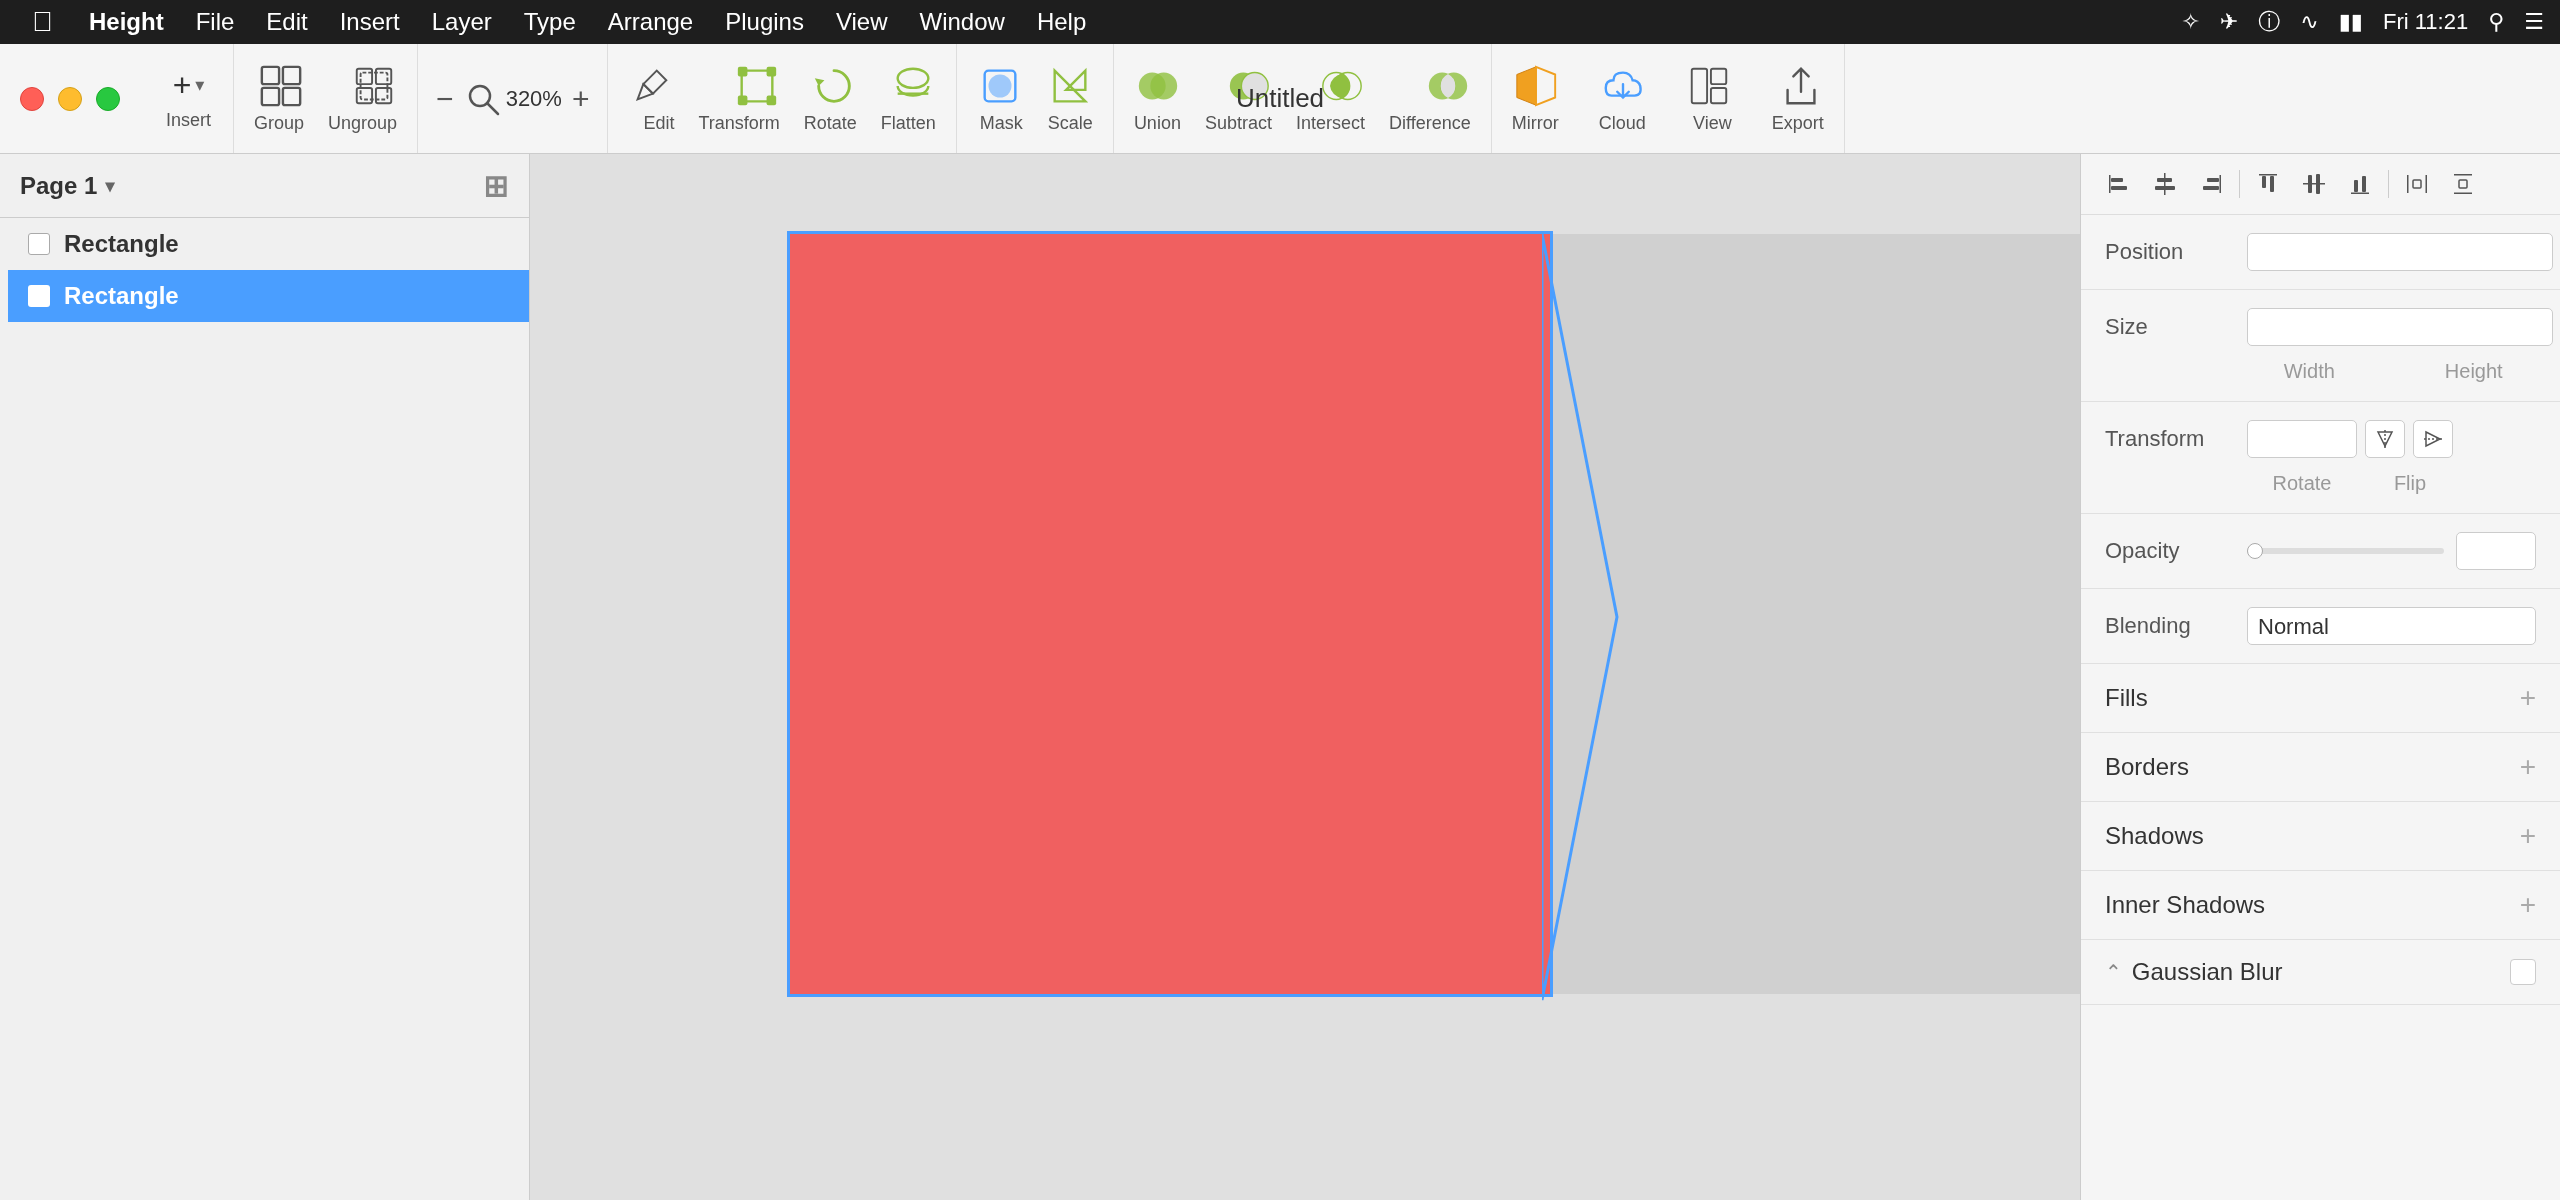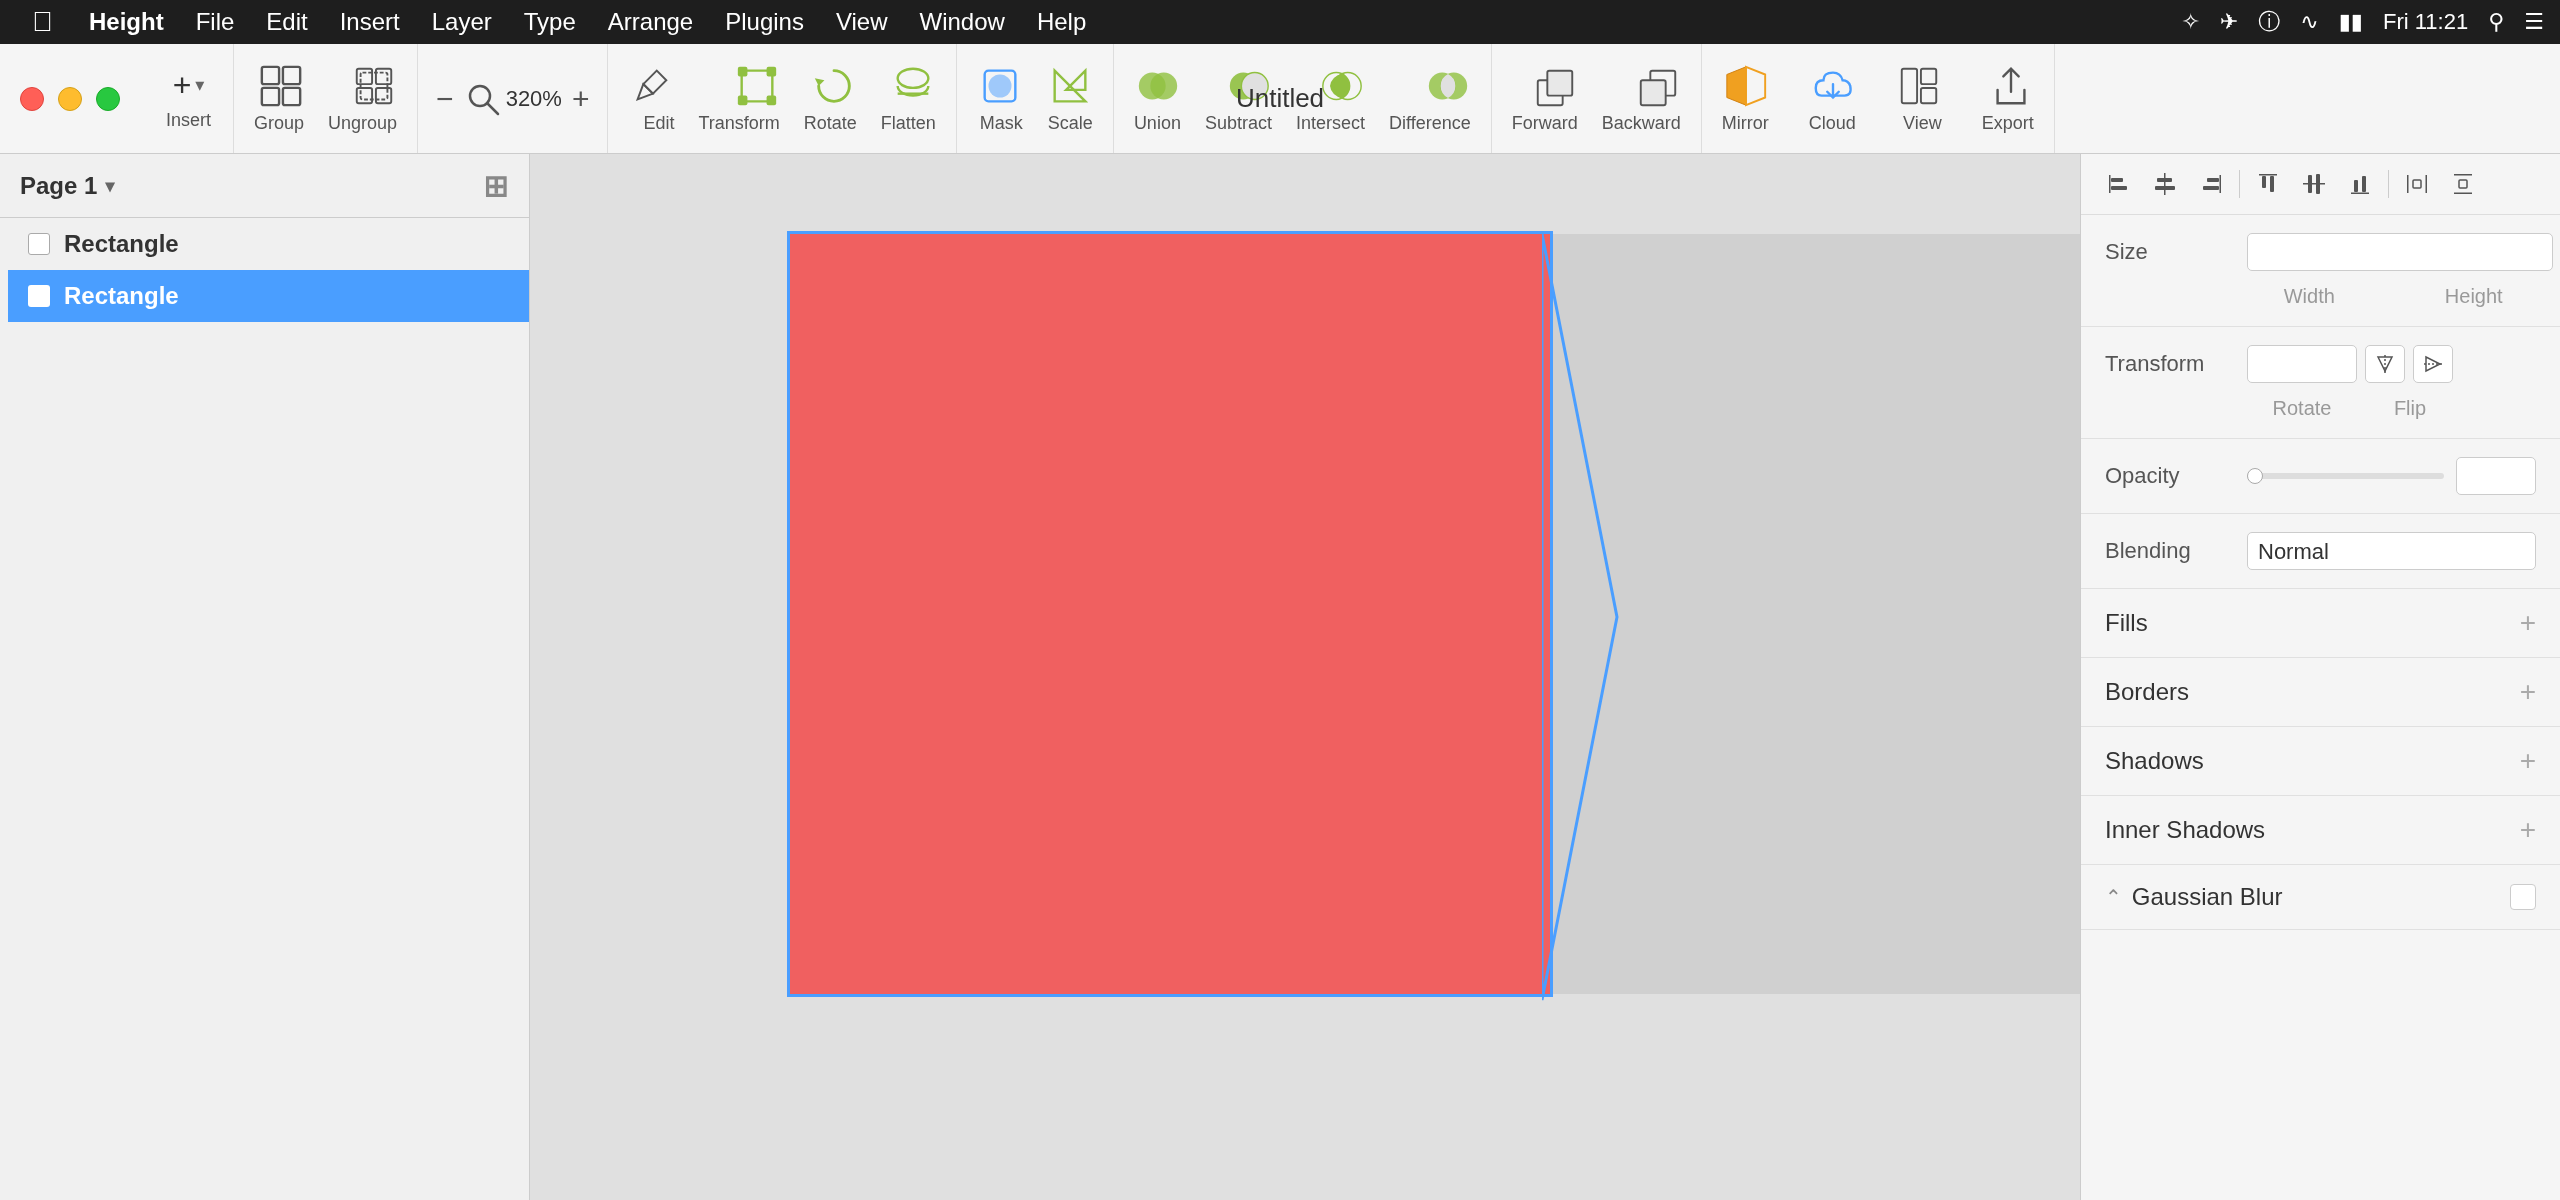--- a/index.html
+++ b/index.html
@@ -479,36 +479,20 @@
     <div class="toolbar-btn">
       <svg class="tb-icon" viewBox="0 0 48 48">
         <circle cx="18" cy="24" r="14" fill="#90c040" opacity="0.8"></circle>
         <circle cx="30" cy="24" r="14" fill="#90c040" opacity="0.8"></circle>
         <path d="M24 11.5 A14 14 0 0 0 24 36.5 A14 14 0 0 0 24 11.5 Z" fill="#e0e0e0"></path>
       </svg>
       <span class="label">Difference</span>
     </div>
   </div>
 
-  <div class="toolbar-group">
-    <div class="toolbar-btn">
-      <svg class="tb-icon" viewBox="0 0 48 48">
-        <rect x="6" y="18" width="26" height="26" fill="none" stroke="#555" stroke-width="2" rx="2"></rect>
-        <rect x="16" y="8" width="26" height="26" fill="#e8e8e8" stroke="#555" stroke-width="2" rx="2"></rect>
-      </svg>
-      <span class="label">Forward</span>
-    </div>
-    <div class="toolbar-btn">
-      <svg class="tb-icon" viewBox="0 0 48 48">
-        <rect x="16" y="8" width="26" height="26" fill="none" stroke="#555" stroke-width="2" rx="2"></rect>
-        <rect x="6" y="18" width="26" height="26" fill="#e8e8e8" stroke="#555" stroke-width="2" rx="2"></rect>
-      </svg>
-      <span class="label">Backward</span>
-    </div>
-  </div>
 
   <div class="toolbar-group" style="gap:20px;">
     <div class="toolbar-btn">
       <svg class="tb-icon" viewBox="0 0 48 48">
         <polygon points="24,4 24,44 4,36 4,12" fill="#f0a020" stroke="#d08010" stroke-width="1"></polygon>
         <polygon points="24,4 24,44 44,36 44,12" fill="none" stroke="#f0a020" stroke-width="2"></polygon>
       </svg>
       <span class="label">Mirror</span>
     </div>
     <div class="toolbar-btn">
@@ -633,20 +617,29 @@
       </div>
       <div class="align-btn">
         <svg width="26" height="26" viewBox="0 0 26 26">
           <rect x="4" y="3" width="18" height="1.5" fill="#555"></rect>
           <rect x="4" y="21.5" width="18" height="1.5" fill="#555"></rect>
           <rect x="9" y="9" width="8" height="8" fill="none" stroke="#555" stroke-width="1.5" rx="1"></rect>
         </svg>
       </div>
     </div>
 
+    <div class="prop-section">
+      <div class="prop-row">
+        <span class="prop-label">Position</span>
+        <div class="prop-input-group">
+          <input class="prop-input" type="text" value="" style="">
+
+        </div>
+      </div>
+    </div>
 
     <div class="prop-section">
       <div class="prop-row">
         <span class="prop-label">Size</span>
         <div class="prop-input-group">
           <input class="prop-input" type="text" value="" style="">
 
         </div>
       </div>
       <div class="prop-row">

